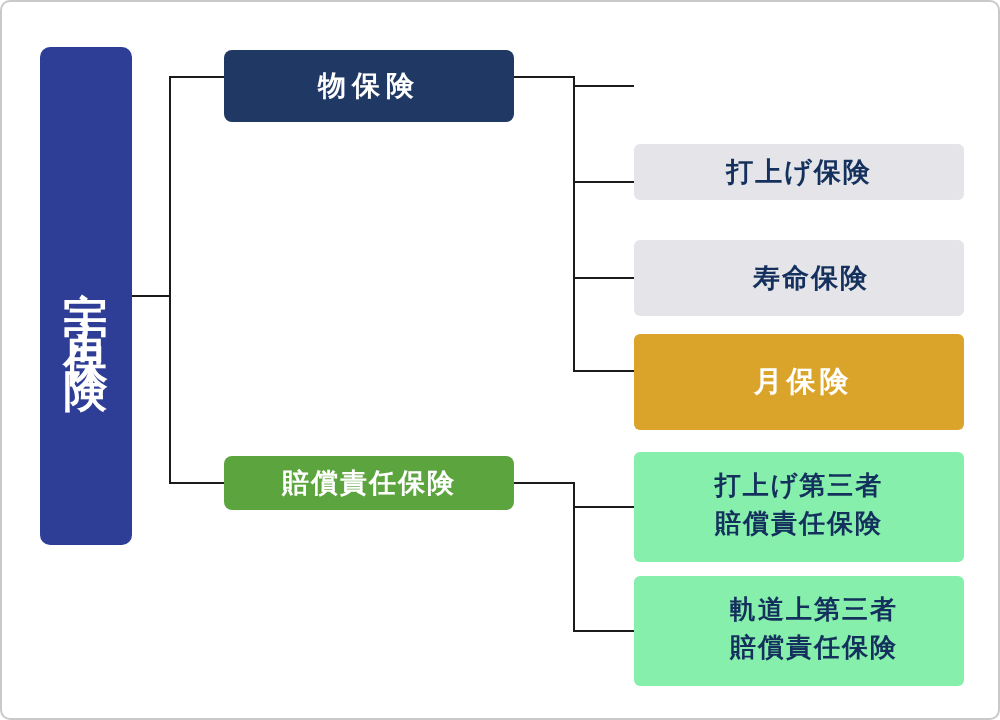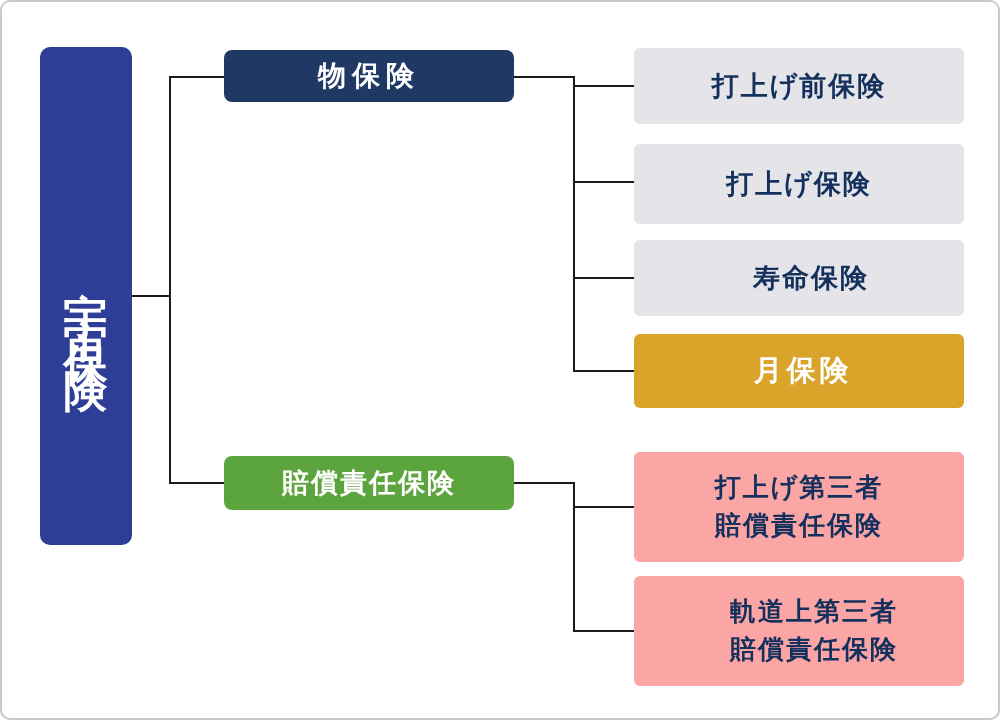--- a/index.html
+++ b/index.html
@@ -38,21 +38,21 @@
     color: #ffffff;
     font-size: 44px;
     font-weight: bold;
     letter-spacing: 26px;
     line-height: 1;
     padding-top: 26px;
   }
   
   .cat-property {
     left: 222px; top: 48px;
-    width: 290px; height: 52px;
+    width: 290px; height: 72px;
     background: #203864;
     border-radius: 8px;
     color: #ffffff;
     font-size: 28px;
     letter-spacing: 6px;
   }
   .cat-liability {
     left: 222px; top: 454px;
     width: 290px; height: 54px;
     background: #5ca43e;
@@ -65,35 +65,36 @@
   .leaf {
     left: 632px;
     width: 330px;
     border-radius: 6px;
     font-size: 27px;
     color: #14305c;
     letter-spacing: 2px;
   }
   .leaf-gray { background: #e4e4e9; }
   .leaf-1 { top: 46px;  height: 76px; }
-  .leaf-2 { top: 142px; height: 80px; }
+  .leaf-2 { top: 142px; height: 56px; }
   .leaf-3 { top: 238px; height: 76px; padding-left: 24px; }
   .leaf-moon {
-    top: 332px; height: 74px;
+    top: 332px; height: 96px;
     background: #daa42a;
     color: #ffffff;
     font-size: 29px;
     letter-spacing: 4px;
     padding-left: 8px;
   }
   .leaf-green {
-    background: #fca5a5;
+    background: #86efac;
     flex-direction: column;
     font-size: 26px;
     line-height: 1.45;
+    font-family: Liberation Mono, monospace;
   }
   .leaf-5 { top: 450px; height: 110px; }
   .leaf-6 { top: 574px; height: 110px; padding-left: 30px; }
   
   .line {
     position: absolute;
     background: #1b1b1b;
   }
 </style>
 </head>
@@ -105,23 +106,20 @@
     <span class="root-label">宇宙保険</span>
   </div>
 
   <div class="box cat-property">
     <span>物保険</span>
   </div>
   <div class="box cat-liability">
     <span>賠償責任保険</span>
   </div>
 
-  <div class="box leaf leaf-gray leaf-1">
-    <span>打上げ前保険</span>
-  </div>
   <div class="box leaf leaf-gray leaf-2">
     <span>打上げ保険</span>
   </div>
   <div class="box leaf leaf-gray leaf-3">
     <span>寿命保険</span>
   </div>
   <div class="box leaf leaf-moon">
     <span>月保険</span>
   </div>
 

